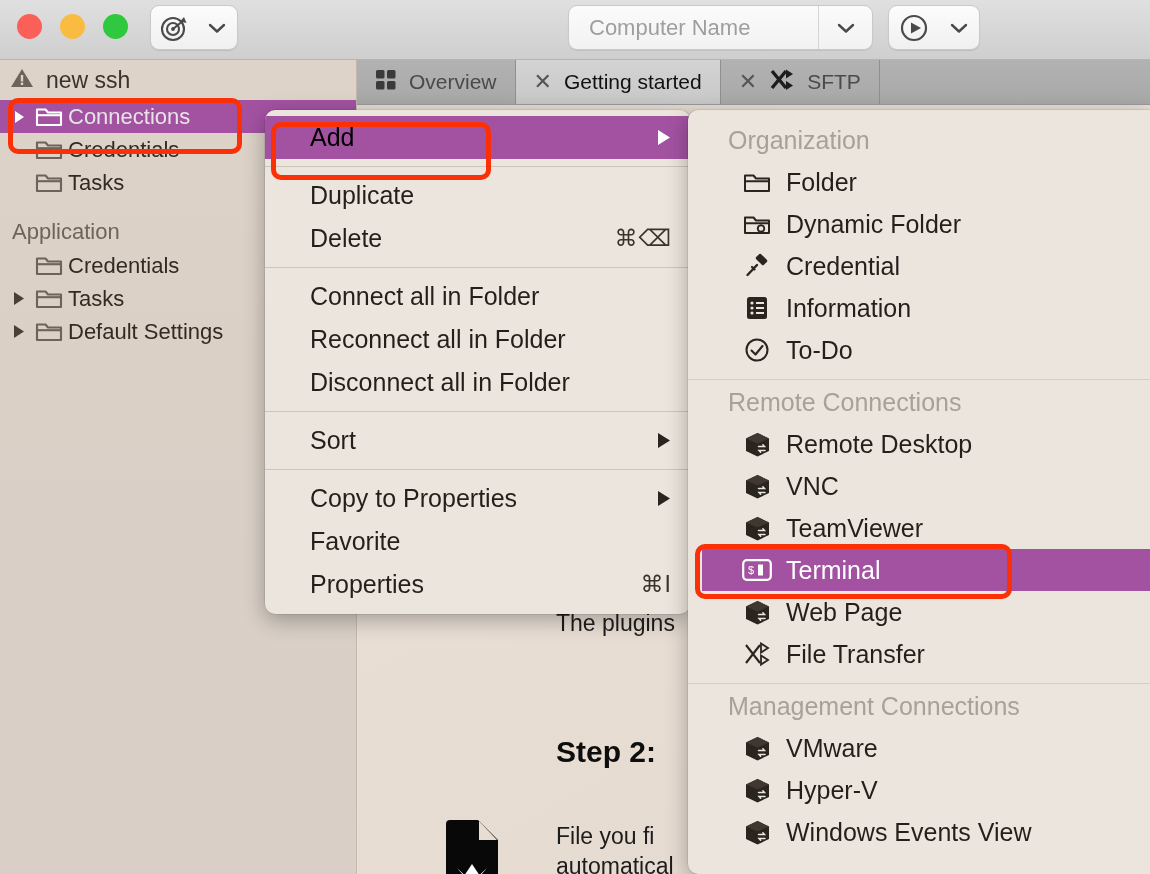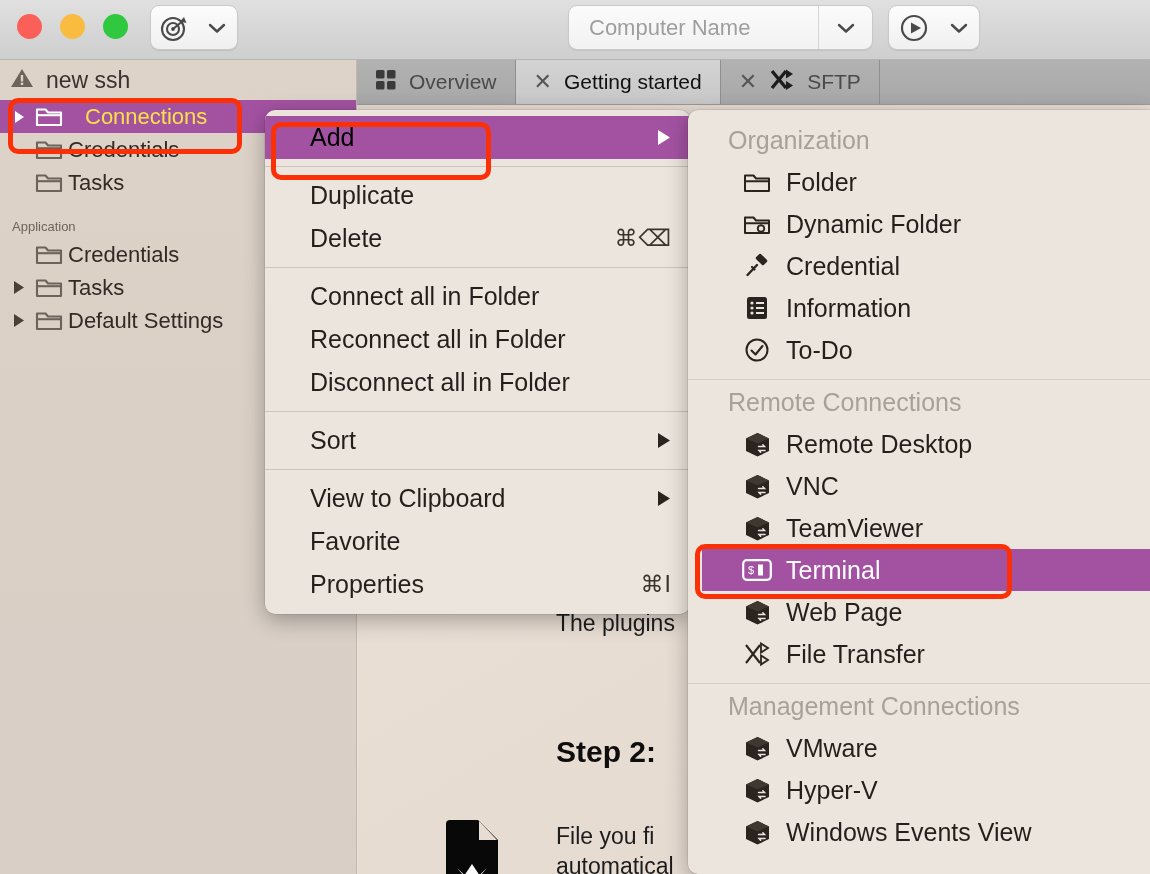--- a/index.html
+++ b/index.html
@@ -53,22 +53,22 @@
   .sidebar {
     position: absolute; left: 0; top: 60px; width: 357px; height: 814px;
     background: linear-gradient(to bottom,#ded3c9 0%, #dad0c6 40%, #d9cfc6 100%);
     border-right: 1px solid #c2b8ae;
   }
   .sb-row { display: flex; align-items: center; height: 33px; padding-left: 8px; position: relative; }
   .sb-row .tri { width: 22px; display: flex; align-items: center; justify-content: center; }
   .sb-row .fico { width: 38px; display: flex; align-items: center; justify-content: center; }
   .sb-row .lbl { font-size: 22px; color: #332a24; white-space: nowrap; }
   .sb-row.sel { background: #a352a2; }
-  .sb-row.sel .lbl { color: #fde047; margin-left: 17px; }
-  .sb-head { font-size: 13px; color: #6f635a; padding: 6px 0 4px 12px; }
+  .sb-row.sel .lbl { color: #e5e5e5; }
+  .sb-head { font-size: 22px; color: #6f635a; padding: 6px 0 4px 12px; }
   .sb-title { display:flex; align-items:center; height: 40px; padding-left: 10px; }
   .sb-title .lbl { font-size: 23px; color: #3a322c; padding-left: 12px;}
 
   
   .tabbar {
     position: absolute; left: 357px; top: 60px; width: 871px; height: 45px;
     background: linear-gradient(to bottom,#b2b2b2,#a8a8a8);
     display: flex; align-items: stretch;
     border-bottom: 1px solid #9a9a9a;
   }
@@ -377,21 +377,21 @@
       <span class="arrow">
         <svg width="16" height="17" viewBox="0 0 16 17">
             <polygon points="2,1 14,8.5 2,16" fill="#2a241f"></polygon>
           </svg>
       </span>
     </div>
 
     <div class="msep"></div>
 
     <div class="mi">
-      <span>View to Clipboard</span>
+      <span>Copy to Properties</span>
       <span class="arrow">
         <svg width="16" height="17" viewBox="0 0 16 17">
             <polygon points="2,1 14,8.5 2,16" fill="#2a241f"></polygon>
           </svg>
       </span>
     </div>
     <div class="mi">
       <span>Favorite</span>
     </div>
     <div class="mi">

